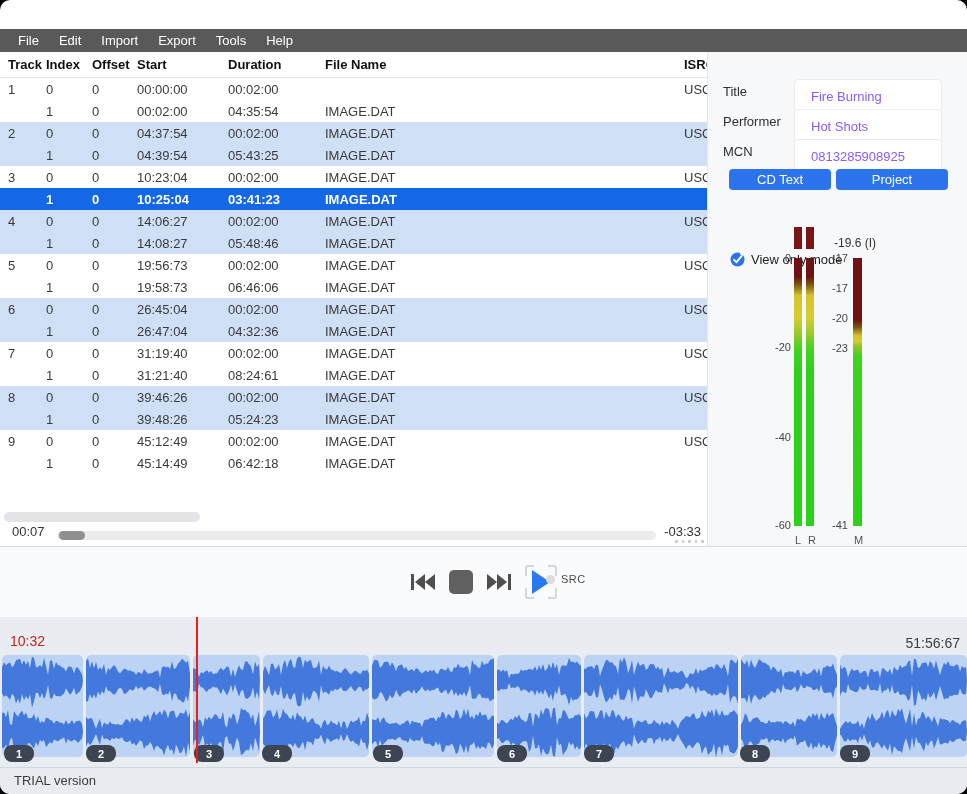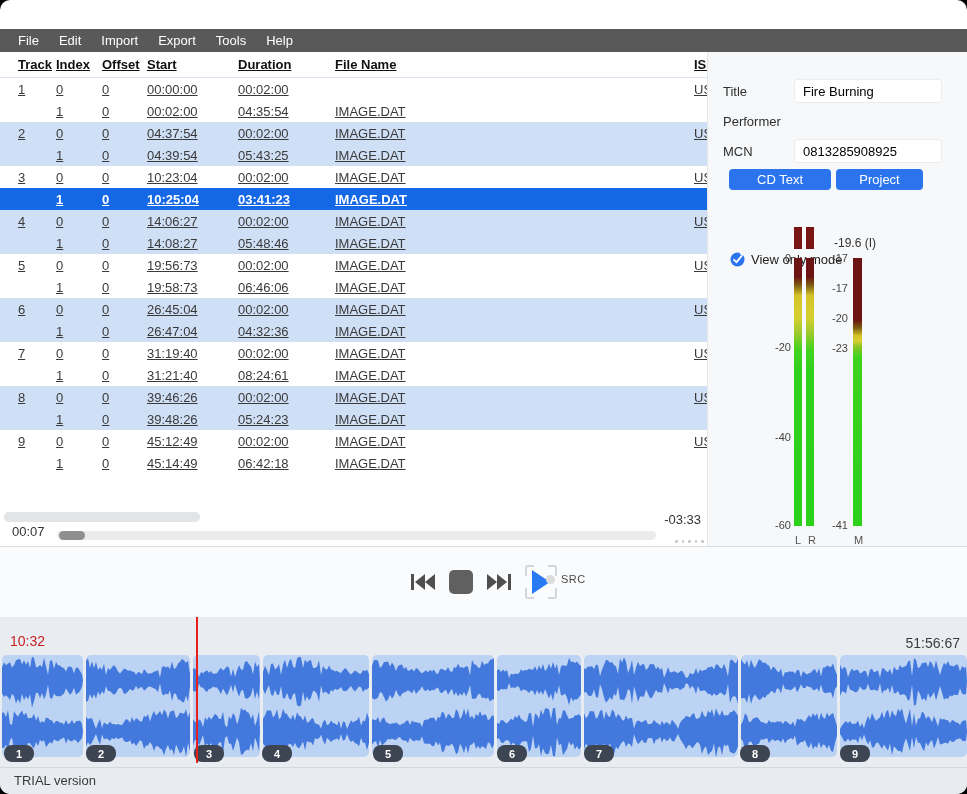--- a/index.html
+++ b/index.html
@@ -21,46 +21,46 @@
   .menubar{position:absolute;left:0;top:29px;width:100%;height:23px;
     background:var(--menubar,#595959);display:flex;align-items:center;padding-left:8px;box-sizing:border-box;}
   .menu-item{color:#fff;font-size:13px;padding:0 10px;line-height:23px;cursor:default;}
 
   
   .content{position:absolute;left:0;top:52px;width:967px;height:494px;}
   .left{position:absolute;left:0;top:0;width:707px;height:494px;background:#fff;}
 
   
   .row,.header-row{display:grid;grid-template-columns:38px 46px 45px 91px 97px 359px 1fr;
-    align-items:center;padding-left:18px;box-sizing:border-box;font-size:13px;text-decoration:underline;}
+    align-items:center;padding-left:8px;box-sizing:border-box;font-size:13px;}
   .header-row{height:26px;font-weight:bold;color:#101010;border-bottom:1px solid #dbe4f2;}
   .row{height:22px;color:#3a3a3a;}
   .row.tint{background:var(--row-tint,#cfdff6);}
   .row.selected{background:var(--selection-blue,#1568e5);color:#fff;font-weight:bold;}
   .row span,.header-row span{white-space:nowrap;overflow:visible;}
   .cell-isrc{overflow:hidden !important;}
 
   
   .hscrollbar{position:absolute;left:4px;top:460px;width:196px;height:10px;border-radius:5px;
     background:#e2e4e7;}
   .seek-elapsed{position:absolute;left:12px;top:472px;font-size:13px;color:#333;}
-  .seek-remaining{position:absolute;right:6px;top:460px;font-size:13px;color:#333;}
+  .seek-remaining{position:absolute;right:6px;top:472px;font-size:13px;color:#333;}
   .seek-track{position:absolute;left:57px;top:479px;width:599px;height:9px;border-radius:4.5px;
     background:#ebebed;}
   .seek-thumb{position:absolute;left:2px;top:0;width:26px;height:9px;border-radius:4.5px;
     background:#8f8f8f;}
   .grip-dots{position:absolute;left:675px;top:488px;display:flex;gap:4px;}
   .grip-dots i{width:2.5px;height:2.5px;border-radius:50%;background:#c8c8c8;}
 
   
   .panel{position:absolute;left:707px;top:0;width:260px;height:494px;
     background:var(--panel-bg,#f7f8fa);border-left:1px solid #e4e6e8;box-sizing:border-box;}
   .field-label{position:absolute;left:15px;font-size:13px;color:#2f2f2f;}
-  .field-input{position:absolute;left:86px;width:148px;height:24px;background:#fff;
-    border:1px solid #ececec;border-radius:4px;font-size:13px;color:#000000;padding:0 8px;
+  .field-input{position:absolute;left:86px;width:148px;height:34px;background:#fff;
+    border:1px solid #ececec;border-radius:4px;font-size:13px;color:#8b5cf6;padding:0 16px;
     box-sizing:border-box;font-family:"Liberation Sans",sans-serif;outline:none;}
   .btn{position:absolute;height:21px;border:none;border-radius:4px;color:#fff;font-size:13px;
     background:var(--accent-blue,#2b74ee);font-family:"Liberation Sans",sans-serif;cursor:default;}
   .checkrow{position:absolute;left:22px;top:200px;display:flex;align-items:center;gap:6px;}
   .checklabel{font-size:13px;color:#222;}
 
   
   .meter-bar{position:absolute;width:8px;}
   .meter-cap{top:175px;height:22px;background:#7a1515;}
   .lr-grad{top:206px;height:268px;background:linear-gradient(to bottom,
@@ -319,25 +319,26 @@
           <i></i>
           <i></i>
           <i></i>
         </div>
     </div>
 
     <div class="panel">
       <div class="field-label" style="top:32px;">Title</div>
       <input class="field-input" style="top: 27px;" value="Fire Burning">
       <div class="field-label" style="top:62px;">Performer</div>
+      <input class="field-input" style="top: 57px;" value="Hot Shots">
       <div class="field-label" style="top:92px;">MCN</div>
       <input class="field-input" style="top: 87px;" value="0813285908925">
 
       <button class="btn" style="left:21px;top:117px;width:102px;">CD Text</button>
-      <button class="btn" style="left:128px;top:117px;width:87px;">Project</button>
+      <button class="btn" style="left:128px;top:117px;width:112px;">Project</button>
 
       <div class="checkrow">
         <svg width="15" height="15" viewBox="0 0 15 15">
           <circle cx="7.5" cy="7.5" r="7" fill="#2b74ee"></circle>
           <path d="M4 7.8 L6.5 10.2 L11.5 4.2" stroke="#fff" stroke-width="1.8" fill="none" stroke-linecap="round"></path>
           <path d="M10.2 1.2 L12.8 3.6" stroke="#fff" stroke-width="1.4" fill="none"></path>
         </svg>
         <span class="checklabel">View only mode</span>
       </div>
 

